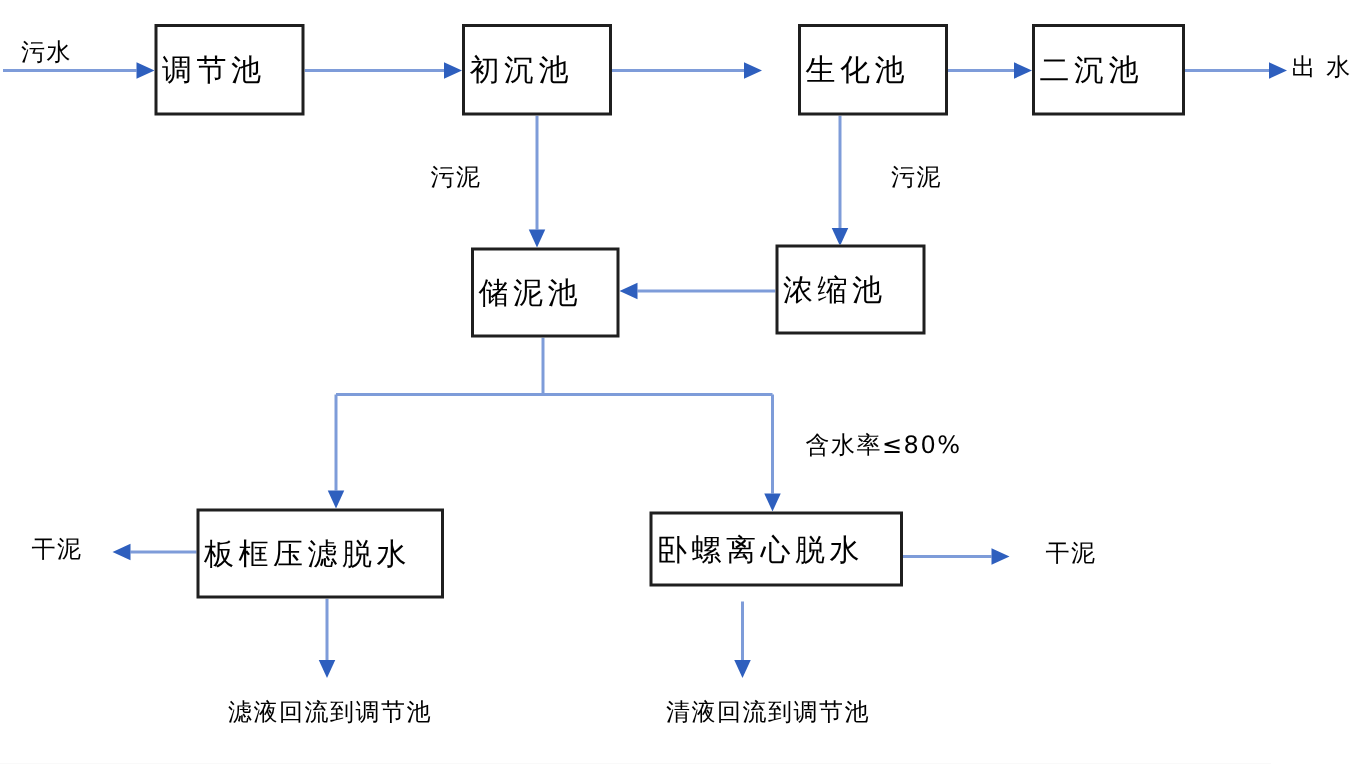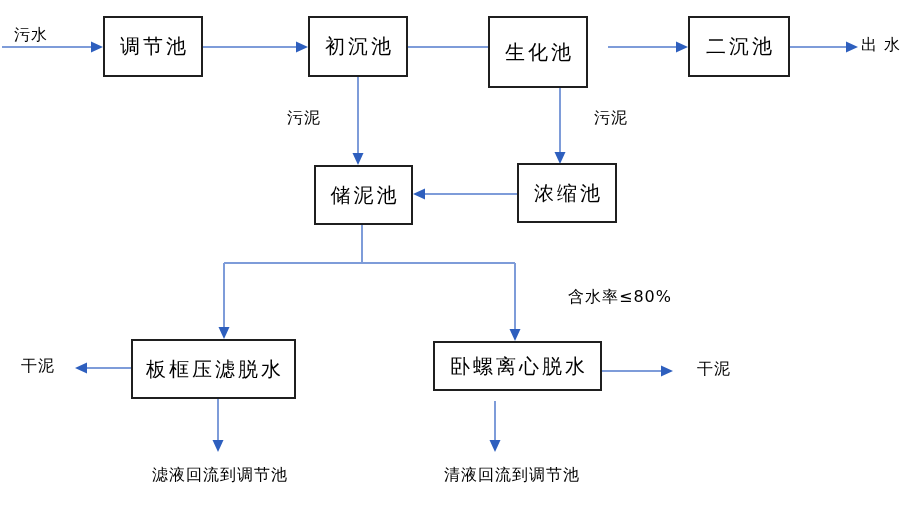--- a/index.html
+++ b/index.html
@@ -34,21 +34,21 @@
     fill:var(--arrow);
     stroke:none;
   }
   .node{
     position:absolute;
     box-sizing:border-box;
     border:2.5px solid var(--border);
     background:var(--bg);
     display:flex;
     align-items:center;
-    justify-content:center;
+    justify-content:flex-start;
     color:var(--text);
     font-size:20px;
     letter-spacing:3px;
     white-space:nowrap;
     text-indent:3px; 
   }
   .lbl{
     position:absolute;
     color:var(--text);
     font-size:16px;
@@ -133,21 +133,21 @@
       <polygon points="495,452 489.5,440 500.5,440"></polygon>
     </g>
   </svg>
 
   <div class="node" style="left:103px;top:16px;width:100px;height:61px">
     <span>调节池</span>
   </div>
   <div class="node" style="left:308px;top:16px;width:100px;height:61px">
     <span>初沉池</span>
   </div>
-  <div class="node" style="left:488px;top:16px;width:100px;height:72px">
+  <div class="node" style="left:532px;top:16px;width:100px;height:61px">
     <span>生化池</span>
   </div>
   <div class="node" style="left:688px;top:16px;width:102px;height:61px">
     <span>二沉池</span>
   </div>
   <div class="node" style="left:314px;top:165px;width:99px;height:60px">
     <span>储泥池</span>
   </div>
   <div class="node" style="left:517px;top:163px;width:100px;height:60px">
     <span>浓缩池</span>
@@ -156,19 +156,19 @@
     <span>板框压滤脱水</span>
   </div>
   <div class="node" style="left:433px;top:341px;width:169px;height:50px">
     <span>卧螺离心脱水</span>
   </div>
 
   <div class="lbl" style="left:14px;top:26px">污水</div>
   <div class="lbl" style="left:861px;top:36px">出 水</div>
   <div class="lbl" style="left:287px;top:109px">污泥</div>
   <div class="lbl" style="left:594px;top:109px">污泥</div>
-  <div class="lbl" style="left:568px;top:288px">含水率≤80%</div>
+  <div class="lbl" style="left:537px;top:288px">含水率≤80%</div>
   <div class="lbl" style="left:21px;top:357px">干泥</div>
   <div class="lbl" style="left:697px;top:360px">干泥</div>
   <div class="lbl" style="left:152px;top:466px">滤液回流到调节池</div>
   <div class="lbl" style="left:444px;top:466px">清液回流到调节池</div>
 
 </div>
 
 </body></html>

